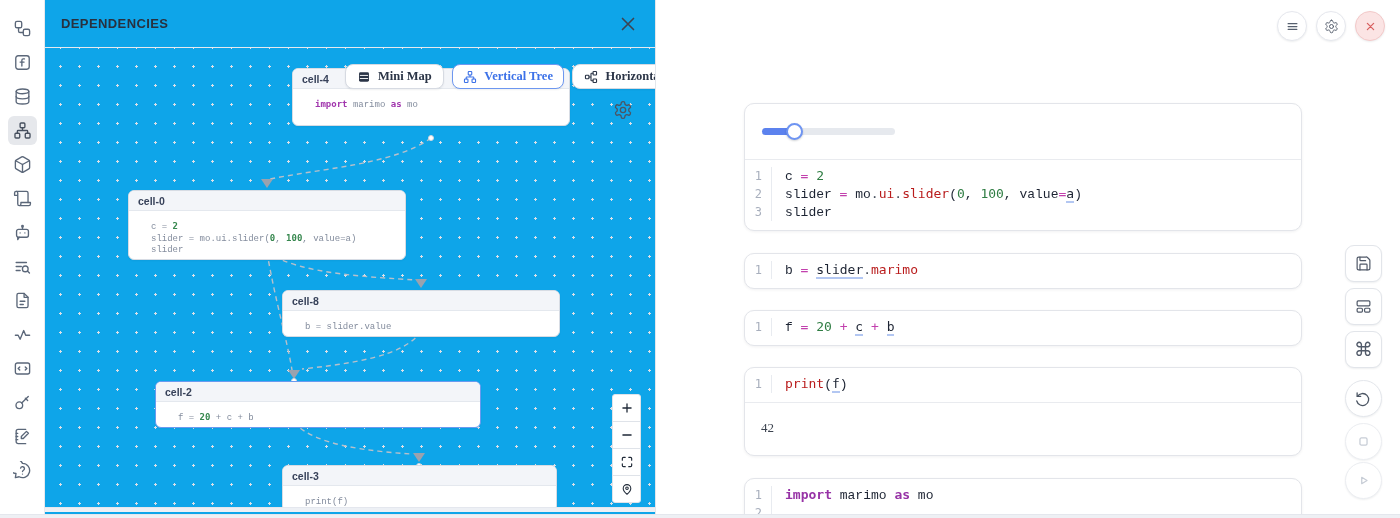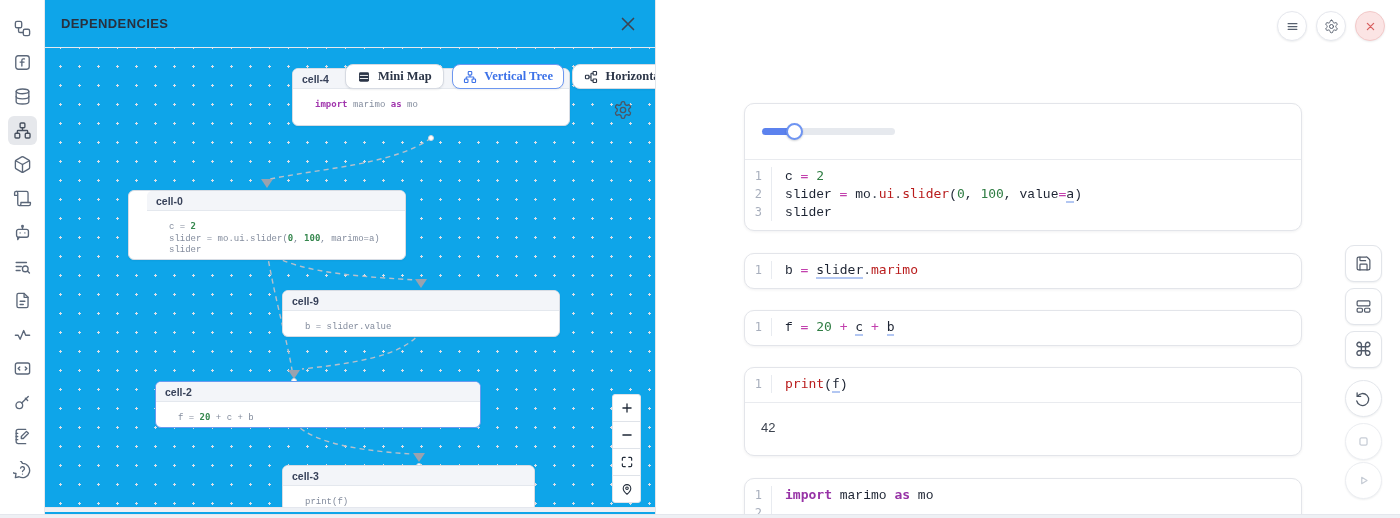--- a/index.html
+++ b/index.html
@@ -96,21 +96,21 @@
   .cc { padding-left:13px; white-space:pre; font-family:"DejaVu Sans Mono", monospace;
     font-size:13px; color:#1d2433; }
   .tk-v  { color:#1d2433;font-family:Liberation Mono, monospace; }
   .tk-kw { color:#9733a6; font-weight:bold; }
   .tk-num{ color:#2f7d43; }
   .tk-op { color:#c240ad; }
   .tk-fn { color:#b91c1c; }
   .tk-p  { color:#4a5260; }
   .tk-u  { color:#1d2433; border-bottom:2px solid #b3c7f2; }
   .out-bottom { border-top:1px solid #e9ebef; height:53px; padding:17px 0 0 16px;
-    font-family:Liberation Sans, sans-serif; font-size:13px; color:#3c434f; }
+    font-family:Liberation Serif, serif; font-size:13px; color:#3c434f; }
 
   .sq { position:absolute; right:18px; width:37px; height:37px; border-radius:9px;
     background:#fff; border:1px solid #e2e5ea; box-shadow:0 1px 2px rgba(16,24,40,.07);
     display:flex; align-items:center; justify-content:center; color:#515a69; cursor:pointer; }
   .circ { position:absolute; right:18px; width:37px; height:37px; border-radius:50%;
     background:#fff; border:1px solid #e4e7ec; box-shadow:0 1px 2px rgba(16,24,40,.07);
     display:flex; align-items:center; justify-content:center; color:#4b5563; cursor:pointer; }
   .sq svg, .circ svg { width:17px; height:17px; }
   .circ.dis { color:#c7cdd6; border-color:#eceef2; cursor:default; }
   .cmdglyph { font-size:19px; line-height:1; font-family:"DejaVu Sans", sans-serif; }
@@ -293,41 +293,41 @@
         </svg>
     </button>
 
     <div class="node" style="left:247px; top:20px; width:278px;">
       <div class="nh">cell-4</div>
       <div class="nb">
           <div class="cl"><span class="cc"><span class="tk-kw">import</span><span class="tk-v"> marimo </span><span class="tk-kw">as</span><span class="tk-v"> mo</span></span></div>
           <div class="cl"><span class="cc"><span class="tk-v">&nbsp;</span></span></div>
         </div>
     </div>
-    <div class="node" style="left:83px; top:142px; width:278px;padding-left:18px;">
+    <div class="node" style="left:83px; top:142px; width:278px;">
       <div class="nh">cell-0</div>
       <div class="nb">
           <div class="cl"><span class="cc"><span class="tk-v">c = </span><span class="tk-num">2</span></span></div>
-          <div class="cl"><span class="cc"><span class="tk-v">slider = mo.ui.slider(</span><span class="tk-num">0</span><span class="tk-v">, </span><span class="tk-num">100</span><span class="tk-v">, marimo=a)</span></span></div>
+          <div class="cl"><span class="cc"><span class="tk-v">slider = mo.ui.slider(</span><span class="tk-num">0</span><span class="tk-v">, </span><span class="tk-num">100</span><span class="tk-v">, value=a)</span></span></div>
           <div class="cl"><span class="cc"><span class="tk-v">slider</span></span></div>
         </div>
     </div>
     <div class="node" style="left:237px; top:242px; width:278px;">
-      <div class="nh">cell-9</div>
+      <div class="nh">cell-8</div>
       <div class="nb">
           <div class="cl"><span class="cc"><span class="tk-v">b = slider.value</span></span></div>
         </div>
     </div>
     <div class="node on" style="left:110px; top:333px; width:326px;">
       <div class="nh">cell-2</div>
       <div class="nb">
           <div class="cl"><span class="cc"><span class="tk-v">f = </span><span class="tk-num">20</span><span class="tk-v"> + c + b</span></span></div>
         </div>
     </div>
-    <div class="node" style="left:237px; top:417px; width:253px;">
+    <div class="node" style="left:237px; top:417px; width:275px;">
       <div class="nh">cell-3</div>
       <div class="nb">
           <div class="cl"><span class="cc"><span class="tk-v">print(f)</span></span></div>
         </div>
     </div>
 
     <div class="zoomctl">
       <button class="zbtn">
         <svg viewBox="0 0 24 24" fill="none" stroke="currentColor" stroke-width="2.2" stroke-linecap="round">
             <path d="M12 5v14M5 12h14"></path>

